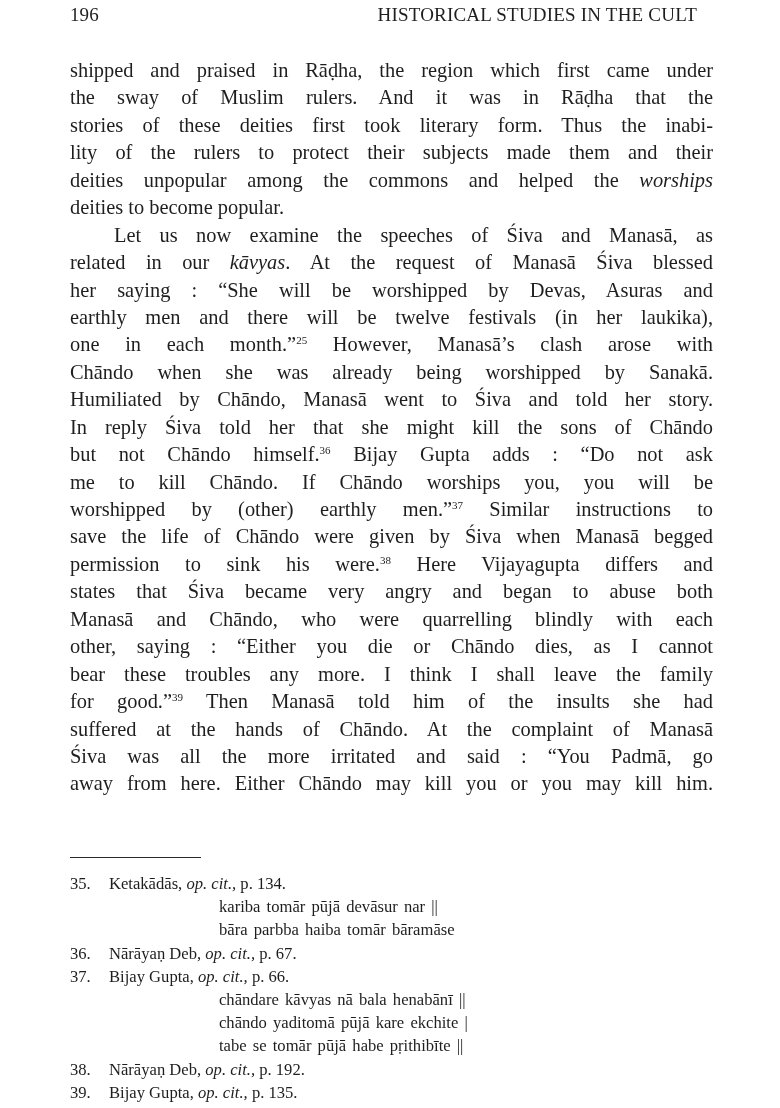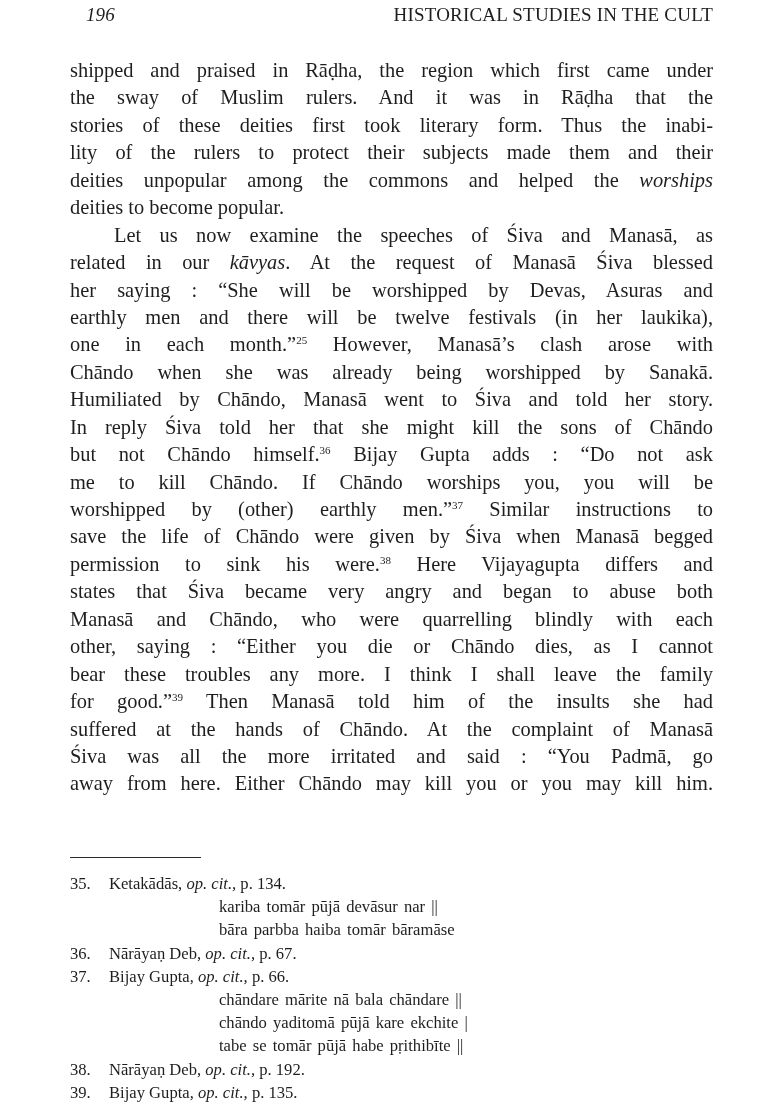--- a/index.html
+++ b/index.html
@@ -8,22 +8,22 @@
     background: #ffffff;
     color: #1e1e1e;
     font-family: "Liberation Serif", "DejaVu Serif", serif;
     position: relative;
   }
   .page { position: absolute; left: 70px; top: 0; width: 643px; }
   .running-head {
     position: absolute; top: 4px; left: 0; width: 643px; height: 26px;
     font-size: 19px; letter-spacing: 0.1px;
   }
-  .running-head .pgno { position: absolute; left: 16px; top: 0; font-style: italic; }
-  .running-head .title { position: absolute; right: 0; top: 0; letter-spacing: 0.2px; }
+  .running-head .pgno { position: absolute; left: 0; top: 0; }
+  .running-head .title { position: absolute; right: 16px; top: 0; letter-spacing: 0.2px; }
   .body-text {
     position: absolute; top: 57px; left: 0; width: 643px;
     font-size: 20.4px; line-height: 27.45px;
   }
   .body-text .line {
     display: block; height: 27.45px; white-space: nowrap;
     text-align: justify; text-align-last: justify;
   }
   .body-text .line.last { text-align-last: left; }
   .body-text .line.indent { padding-left: 44px; }
@@ -97,21 +97,21 @@
       </span>
       <span class="fn-line">
         <span class="fn-num">36.</span>
         <span class="fn-text"><span>Nārāyaṇ Deb, </span><i>op. cit.,</i><span> p. 67.</span></span>
       </span>
       <span class="fn-line">
         <span class="fn-num">37.</span>
         <span class="fn-text"><span>Bijay Gupta, </span><i>op. cit.,</i><span> p. 66.</span></span>
       </span>
       <span class="fn-line">
-        <span class="fn-verse">chāndare mārite nā bala chāndare ||</span>
+        <span class="fn-verse">chāndare kāvyas nā bala henabānī ||</span>
       </span>
       <span class="fn-line">
         <span class="fn-verse">chāndo yaditomā pūjā kare ekchite |</span>
       </span>
       <span class="fn-line">
         <span class="fn-verse">tabe se tomār pūjā habe pṛithibīte ||</span>
       </span>
       <span class="fn-line">
         <span class="fn-num">38.</span>
         <span class="fn-text"><span>Nārāyaṇ Deb, </span><i>op. cit.,</i><span> p. 192.</span></span>

